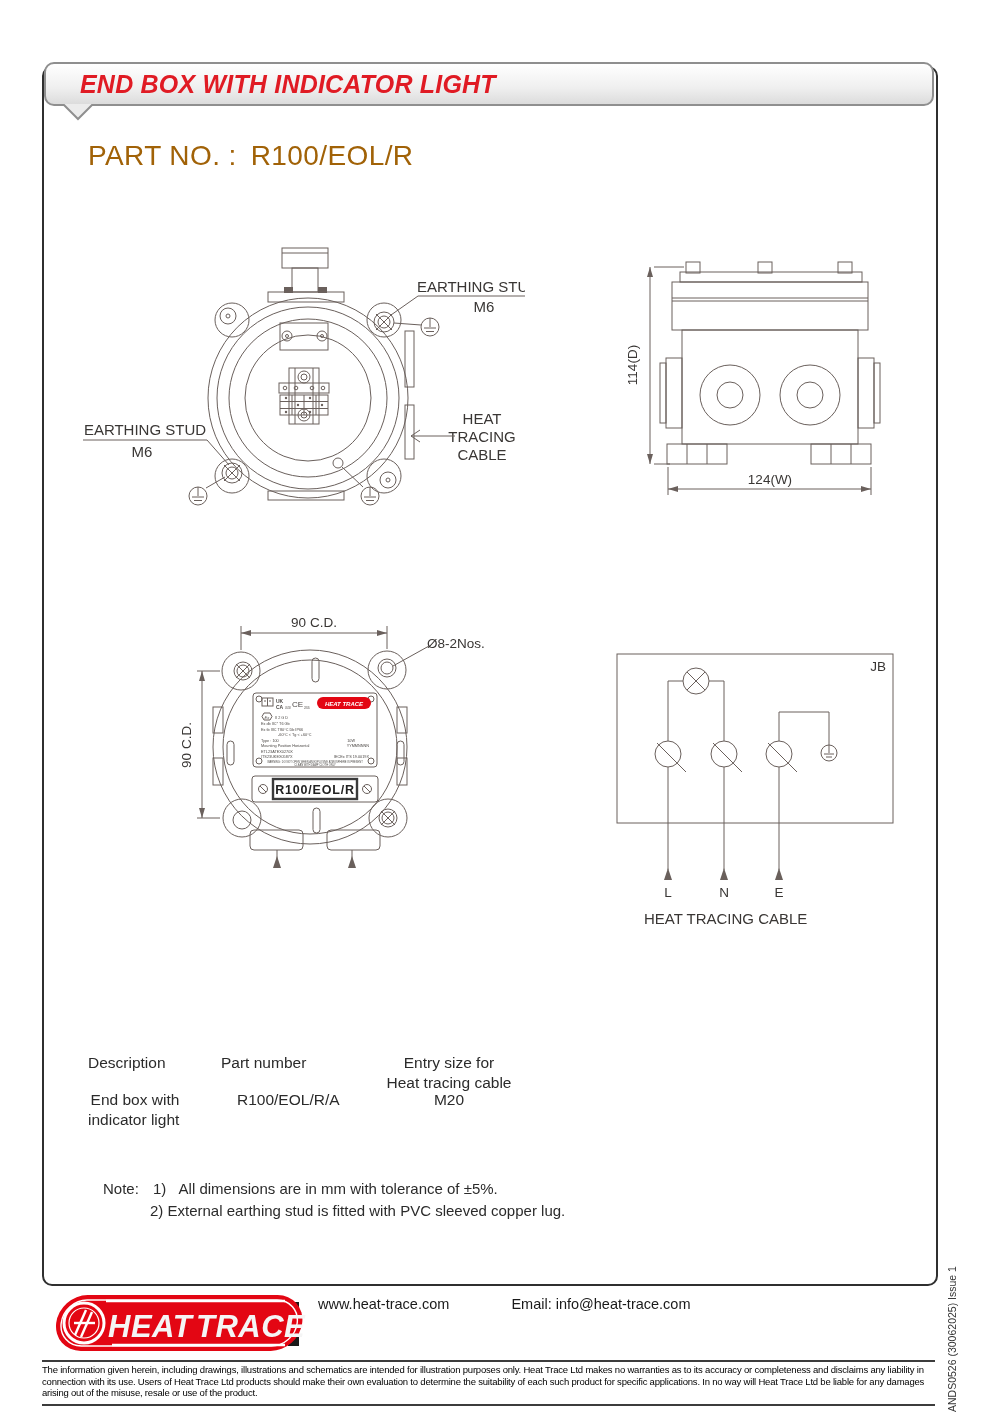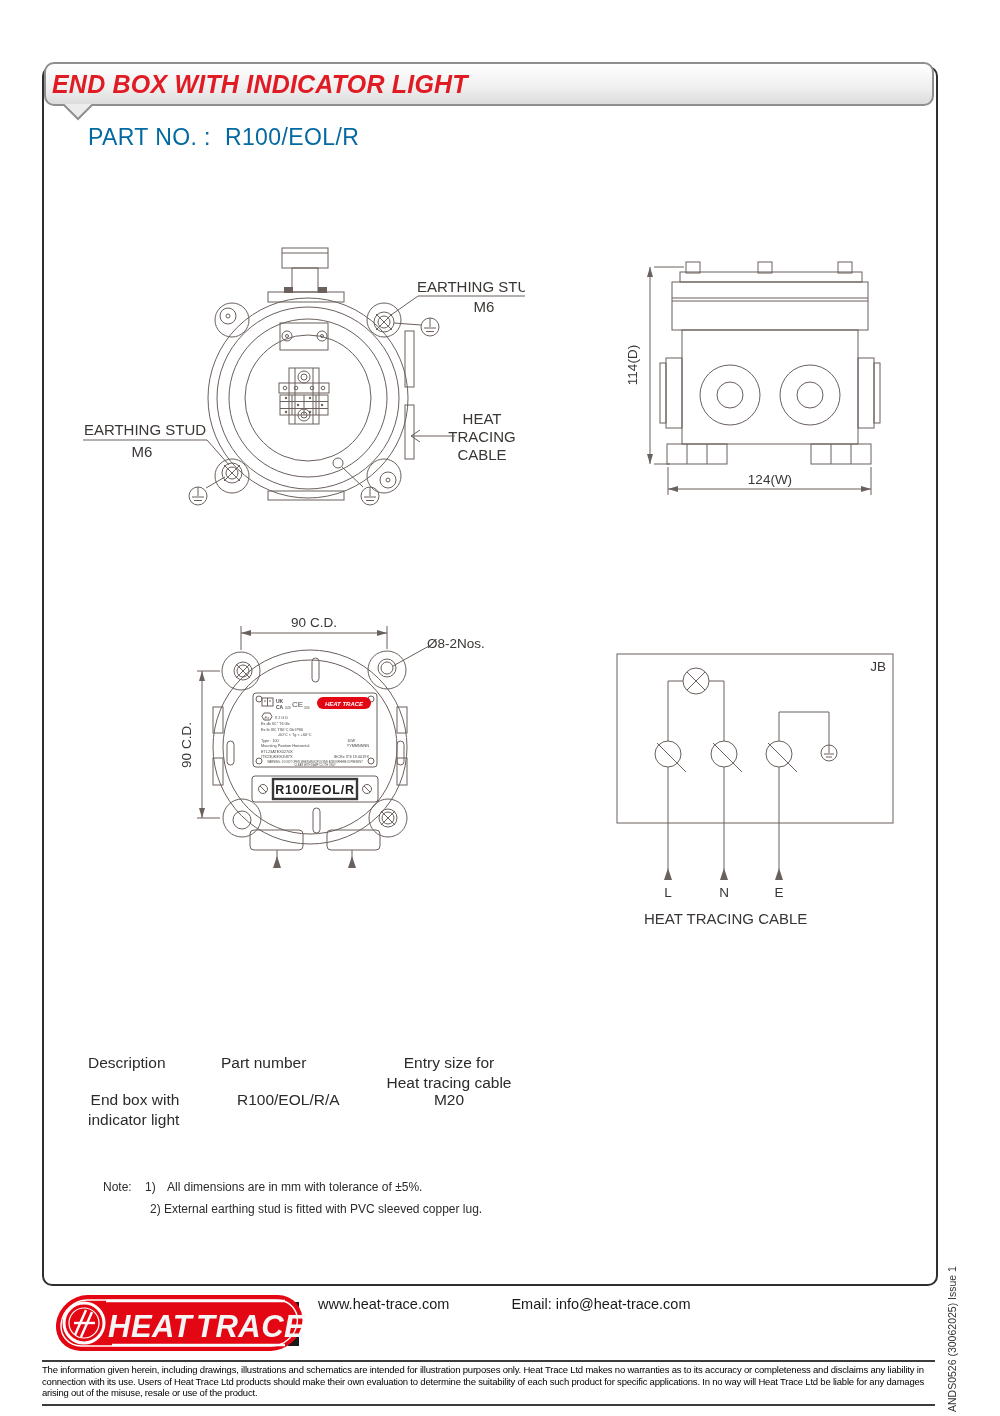--- a/index.html
+++ b/index.html
@@ -10,40 +10,40 @@
   }
   html,body{margin:0;padding:0;}
   body{width:1000px;height:1416px;position:relative;background:#fff;
        font-family:"Liberation Sans", sans-serif;color:var(--text-dark);overflow:hidden;}
   .abs{position:absolute;}
   
   .frame{left:42px;top:66px;width:892px;height:1216px;border:2px solid #2f2f2f;border-radius:10px;}
   
   .banner{left:44px;top:62px;width:890px;height:44px;box-sizing:border-box;
           background:linear-gradient(180deg,#ffffff 0%,#efefef 60%,#dcdcdc 100%);
-          border:2px solid #8f8f8f;border-radius:10px;display:flex;align-items:center;padding-left:6px;}
+          border:2px solid #8f8f8f;border-radius:10px;display:flex;align-items:center;padding-left:34px;}
   .banner-title{font-style:italic;font-weight:bold;font-size:25px;color:var(--accent-red);letter-spacing:0.2px;}
-  .part-line{left:88px;top:124px;font-size:23px;letter-spacing:0.4px;color:#0369a1;}
+  .part-line{left:88px;top:140px;font-size:28px;letter-spacing:0.4px;color:#a16207;}
   .part-line .v{margin-left:14px;}
   
   svg text{font-family:"Liberation Sans", sans-serif;}
   .ln{stroke:var(--line-color);fill:none;stroke-width:1;}
   .fl{fill:var(--line-color);stroke:none;}
   .lbl{font-size:15px;fill:#393634;}
   .dim{font-size:13.5px;fill:#393634;}
   .np{font-size:3.8px;fill:#4c4845;}
   .npb{font-size:5px;font-weight:bold;fill:#4c4845;}
   .npn{font-size:2.6px;fill:#4c4845;}
   .npw{font-size:2.6px;fill:#4c4845;}
   .plate-txt{font-size:12.5px;font-weight:bold;letter-spacing:0.8px;fill:#222;}
   
   .tcell{font-size:15.5px;color:#2b2b2b;line-height:20px;text-align:right;}
   .center{text-align:center;}
   
-  .note{font-size:12px;color:#2b2b2b;text-align:center;}
+  .note{font-size:15px;color:#2b2b2b;text-align:center;}
   
   .addr{left:318px;top:1293px;font-size:14.5px;line-height:22px;color:#1a1a1a;}
   .addr .gap{display:inline-block;width:58px;}
   .rule{left:42px;width:893px;height:2px;background:#3c3c3c;}
   .disclaimer{left:42px;top:1364px;width:896px;font-size:9.5px;line-height:11.6px;
               letter-spacing:-0.2px;color:#000;}
   .docref{left:946px;top:1412px;transform:rotate(-90deg);transform-origin:0 0;
           font-size:10.5px;color:#333;white-space:nowrap;}
 </style>
 </head>

